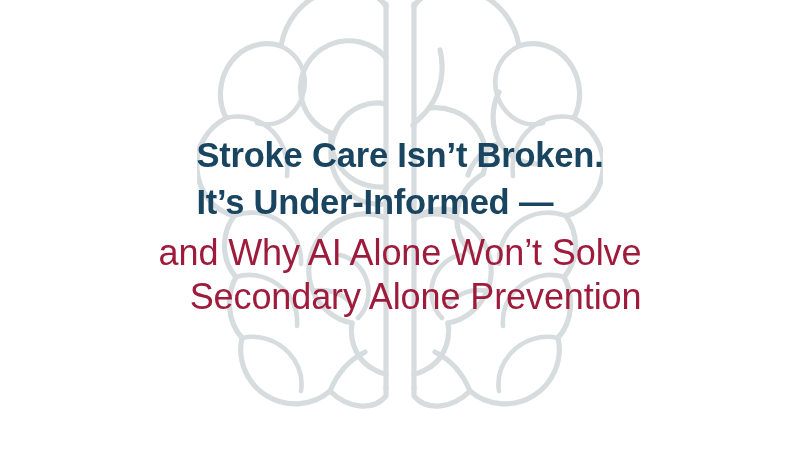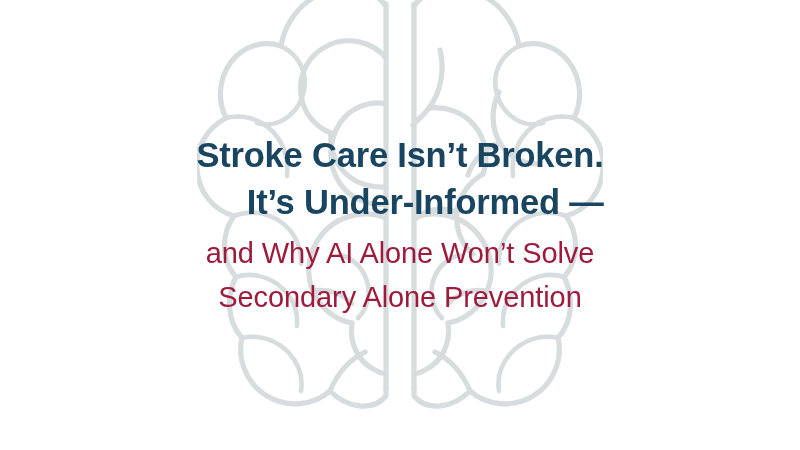--- a/index.html
+++ b/index.html
@@ -58,30 +58,30 @@
     flex-direction: column;
     align-items: center;
     justify-content: center;
   }
   .headline {
     color: #1a4560;
     font-weight: bold;
     font-size: 34.5px;
     line-height: 47px;
     letter-spacing: -0.2px;
-    text-align: right;
+    text-align: left;
     white-space: nowrap;
   }
   .subhead {
     color: #9e1b3c;
     font-weight: normal;
-    font-size: 29px;
+    font-size: 36px;
     line-height: 44px;
     letter-spacing: -0.1px;
-    text-align: center;
+    text-align: right;
     white-space: nowrap;
   }
   #headline-group { margin-bottom: 1px; }
   #subhead-group { margin-top: 4px; }
 </style>
 </head>
 <body>
 
 <div id="stage">
 

